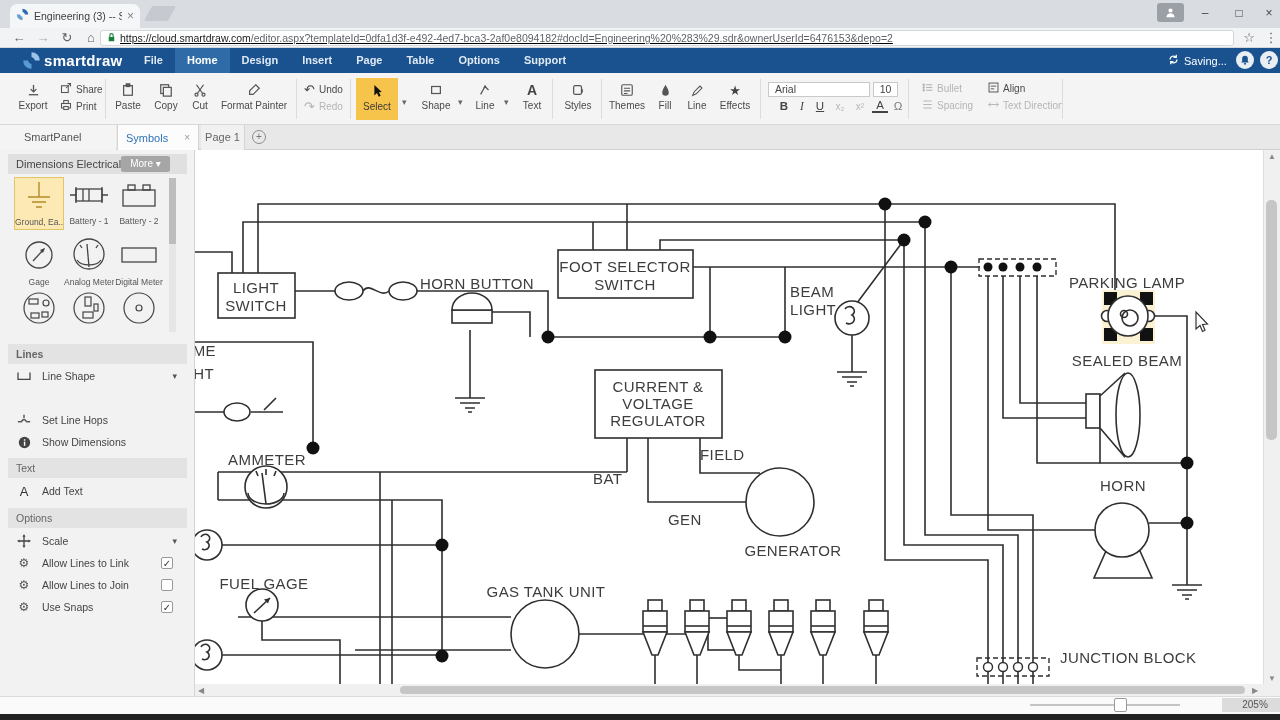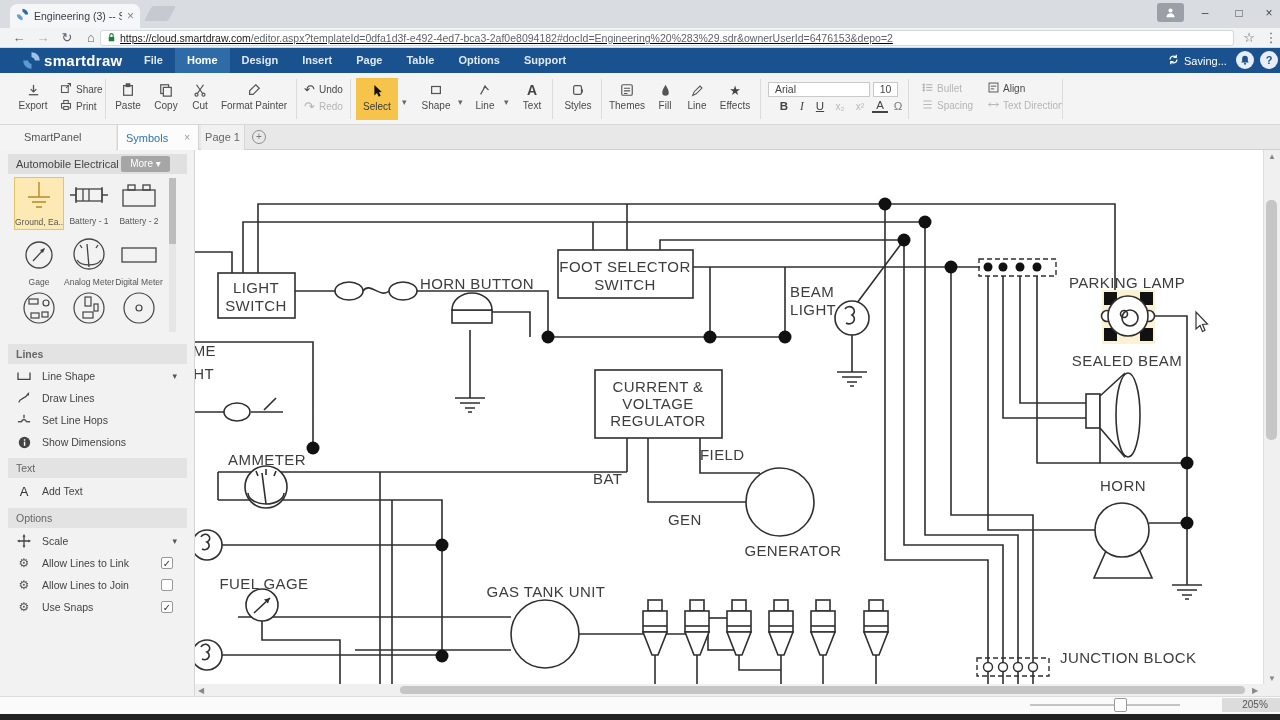--- a/index.html
+++ b/index.html
@@ -352,21 +352,21 @@
   <div class="doctabs"></div>
   <div class="smartpanel-tab">SmartPanel</div>
   <div class="sym-tab">
     <span style="flex:1; font-size:11px; color:#2f74b5;">Symbols</span>
     <span style="font-size:10px; color:#999;">×</span>
   </div>
   <div class="page-tab">Page 1</div>
   <div class="addpage">+</div>
 
   <div class="sidepanel"></div>
-  <div class="cat-head">Automobile Electrical</div>
+  <div class="cat-head">Dimensions Electrical</div>
   <div class="more-btn"><span>More</span> <span>▾</span></div>
 
   <div class="tile tile-sel" style="left:14px; top:177px; height:53px; padding-top:2px;">
     <svg width="40" height="32" viewBox="0 0 40 32" fill="none" stroke="#b58a2a" stroke-width="1.4">
         <path d="M20,2 V17 M9,17 H31 M13,22 H27 M17,27 H23"></path>
       </svg>
     <div class="tile-lb">Ground, Ea...</div>
   </div>
   <div class="tile" style="left:64px; top:179px;">
     <svg width="40" height="32" viewBox="0 0 40 32" fill="none" stroke="#444" stroke-width="1.3">
@@ -438,29 +438,20 @@
 
   <div class="sect-h" style="top:344px;font-weight:bold;">Lines</div>
   <div class="p-item" style="top:365px;">
     <span class="p-ic">
         <svg width="14" height="12" viewBox="0 0 16 14" fill="none" stroke="#444" stroke-width="1.5">
           <path d="M1,3 V11 H15 V3"></path>
         </svg>
       </span>
     <span class="p-lb">Line Shape</span>
     <span style="margin-right:10px; font-size:9px; color:#555;">▾</span>
-  </div>
-  <div class="p-item" style="top:387px;">
-    <span class="p-ic">
-        <svg width="14" height="14" viewBox="0 0 16 16" fill="none" stroke="#444" stroke-width="1.5">
-          <path d="M2,13 C4,7 8,11 13,3"></path>
-          <polygon points="14,1 11,4 13.5,5.5" fill="#444" stroke="none"></polygon>
-        </svg>
-      </span>
-    <span class="p-lb">Draw Lines</span>
   </div>
   <div class="p-item" style="top:409px;">
     <span class="p-ic">
         <svg width="14" height="14" viewBox="0 0 16 16" fill="none" stroke="#444" stroke-width="1.5">
           <path d="M1,10 H5.5"></path>
           <path d="M5.5,10 a2.5,2.5 0 0 1 5,0"></path>
           <path d="M10.5,10 H15"></path>
           <path d="M8,2 V6"></path>
         </svg>
       </span>

